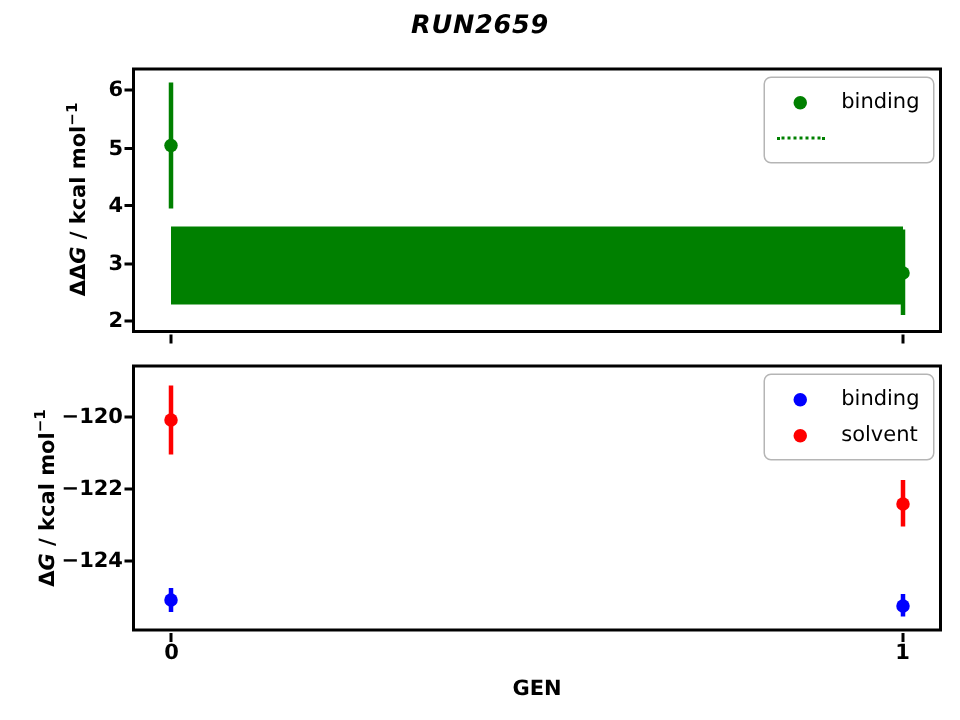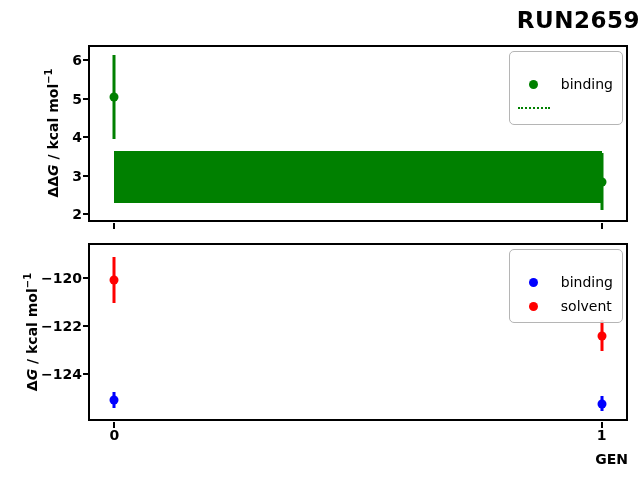--- a/index.html
+++ b/index.html
@@ -1,39 +1,39 @@
 <!DOCTYPE html>
 <html><head>
 <meta charset="utf-8">
 <style>
   html,body{margin:0;padding:0;background:#ffffff;}
   .figure{
     position:relative;width:640px;height:480px;background:#ffffff;
     font-family:"DejaVu Sans", sans-serif;color:#000;overflow:hidden;
   }
   .fig-title{
-    position:absolute;top:7px;left:0;width:100%;text-align:right;
-    font-size:23px;font-weight:bold;letter-spacing:0.5px;
+    position:absolute;top:7px;left:0;width:100%;text-align:center;
+    font-size:17px;font-weight:bold;letter-spacing:0.5px;font-style:italic;
   }
   .axes{
     position:absolute;border:2px solid #000;background:#ffffff;
     box-sizing:border-box;
   }
   #ax0{left:88px;top:45px;width:540px;height:177px;}
   #ax1{left:88px;top:243px;width:540px;height:178px;}
   .ylabel{
     position:absolute;font-size:14px;font-weight:bold;white-space:nowrap;
     transform:translate(-50%,-50%) rotate(-90deg);
   }
   #ylabel0{left:52px;top:133px;}
   #ylabel1{left:31px;top:332px;}
   .ylabel sup{font-size:10px;}
   .ylabel .sym-italic{font-style:italic;}
   .xlabel{
-    position:absolute;left:88px;width:540px;top:451px;text-align:right;
+    position:absolute;left:88px;width:540px;top:451px;text-align:center;
     font-size:14px;font-weight:bold;
   }
   .ytick{position:absolute;left:-7px;width:5px;height:2px;background:#000;}
   .yticklabel{
     position:absolute;right:calc(100% + 8px);transform:translateY(-50%);
     font-size:14px;font-weight:bold;white-space:nowrap;line-height:1;
   }
   .xtick{position:absolute;bottom:-9px;width:2px;height:6px;background:#000;}
   .xticklabel{
     position:absolute;top:calc(100% + 9px);transform:translateX(-50%);
@@ -43,21 +43,21 @@
   .centerline{position:absolute;height:0;border-top:2px dotted;}
   .ebar{position:absolute;width:3px;transform:translateX(-50%);}
   .pt{
     position:absolute;width:9px;height:9px;border-radius:50%;
     transform:translate(-50%,-50%);
   }
   .legend{
     position:absolute;top:4px;right:3px;
     background:rgba(255,255,255,0.85);
     border:1px solid #b5b5b5;border-radius:5px;
-    padding:20px 9px 4px 6px;z-index:5;
+    padding:4px 9px 4px 6px;z-index:5;
   }
   .legend-row{display:flex;align-items:center;height:24px;}
   .legend-glyph{width:36px;display:flex;justify-content:center;align-items:center;margin-right:9px;}
   .legend-dot{width:9px;height:9px;border-radius:50%;}
   .legend-dotted{width:32px;height:0;border-top:2.5px dotted;}
   .legend-label{font-size:14px;font-weight:normal;white-space:nowrap;}
 </style>
 </head>
 <body>
 

